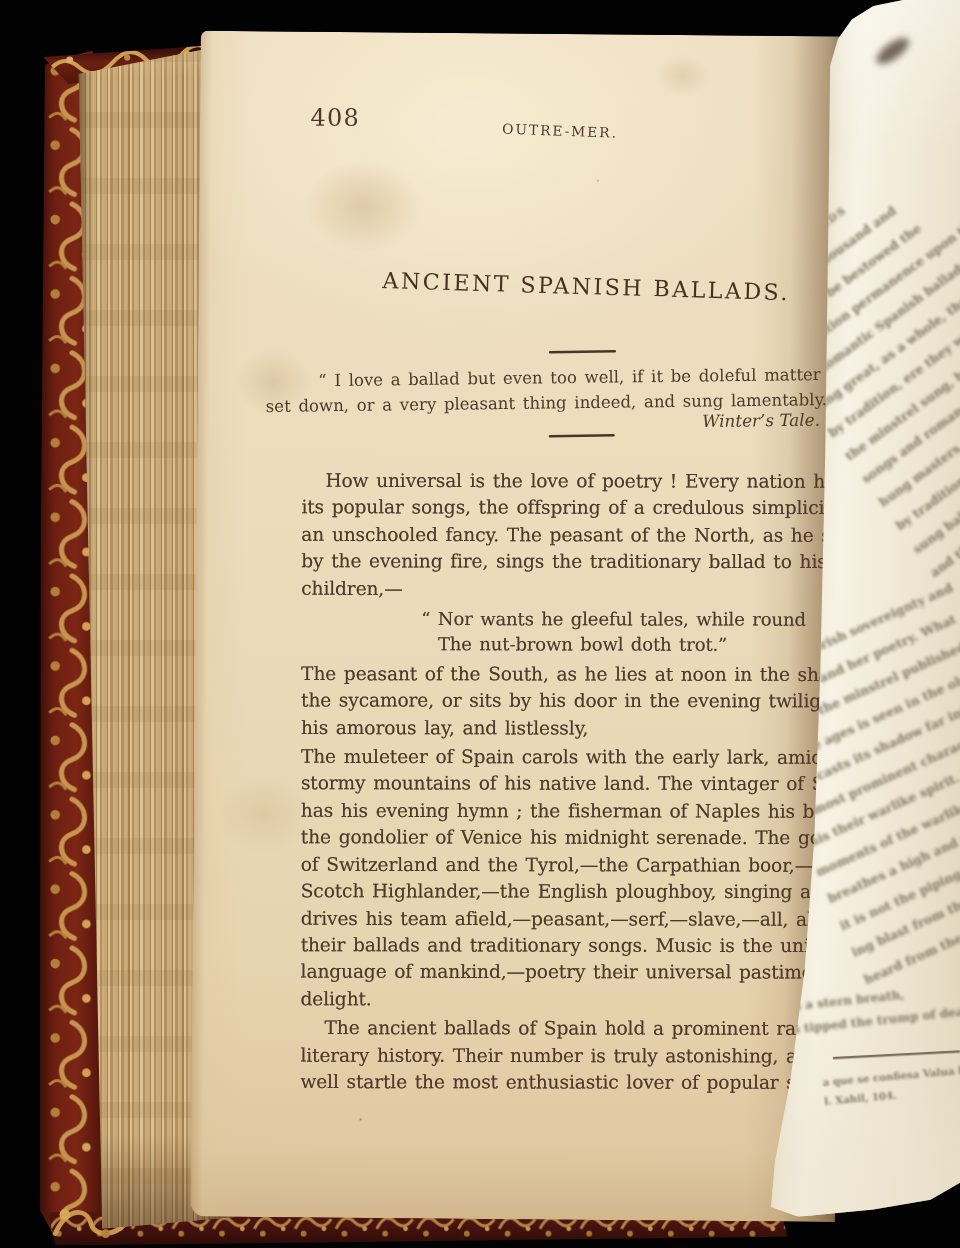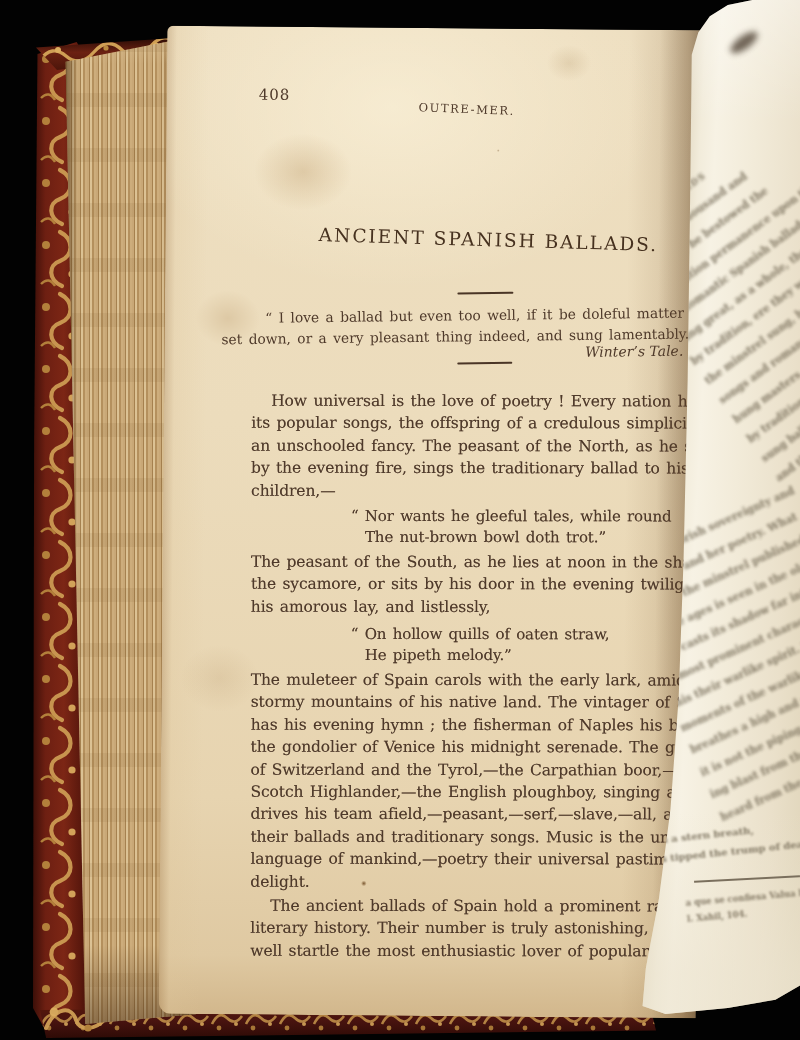--- a/index.html
+++ b/index.html
@@ -48,21 +48,21 @@
        radial-gradient(46px 40px at 63px 292px,rgba(160,120,66,.20),rgba(0,0,0,0) 70%),
        radial-gradient(32px 26px at 402px 34px,rgba(150,112,60,.16),rgba(0,0,0,0) 70%),
        radial-gradient(56px 48px at 58px 652px,rgba(150,110,60,.12),rgba(0,0,0,0) 70%),
        radial-gradient(4px 4px at 204px 856px,rgba(104,66,26,.85),rgba(0,0,0,0) 70%),
        radial-gradient(2.5px 2.5px at 141px 906px,rgba(110,74,34,.5),rgba(0,0,0,0) 70%),
        radial-gradient(2px 2px at 332px 122px,rgba(110,74,34,.4),rgba(0,0,0,0) 70%);}
   .fold-shadow{position:absolute;top:0;right:0;width:44px;height:100%;
      background:linear-gradient(90deg,rgba(0,0,0,0),rgba(96,66,34,.30) 70%,rgba(70,46,22,.42));}
 
   .text-layer{position:absolute;inset:0;color:#4e392a;transform:rotate(-.4deg);}
-  .page-number{position:absolute;left:95px;top:58px;font-size:15px;letter-spacing:1px;}
+  .page-number{position:absolute;left:95px;top:58px;font-size:20px;letter-spacing:1px;}
   .running-header{position:absolute;left:163px;top:74px;width:280px;text-align:center;
      font-size:11.5px;letter-spacing:1.6px;transform:rotate(2deg);}
   .chapter-title{position:absolute;left:65px;top:201px;width:520px;text-align:center;
      font-size:18.5px;letter-spacing:2px;color:#46311f;transform:rotate(1.6deg);white-space:nowrap;}
   .rule{position:absolute;height:2.3px;background:#4a3526;border-radius:1px;}
   .rule-1{left:294px;top:264px;width:56px;transform:rotate(-1deg);}
   .rule-2{left:294px;top:334px;width:55px;transform:rotate(-1deg);}
   .epigraph{position:absolute;left:58px;top:277px;font-size:13.8px;line-height:21px;
      transform:rotate(-.8deg);white-space:nowrap;word-spacing:2px;}
   .epigraph .ep-line:first-child{text-indent:44px;}
@@ -172,24 +172,20 @@
           </div>
         <div class="verse verse-1">
             <div class="tline">“ Nor wants he gleeful tales, while round</div>
             <div class="tline">The nut-brown bowl doth trot.”</div>
           </div>
         <div class="para para-2">
             <div class="tline">The peasant of the South, as he lies at noon in the shade of</div>
             <div class="tline">the sycamore, or sits by his door in the evening twilight, sings</div>
             <div class="tline">his amorous lay, and listlessly,</div>
           </div>
-        <div class="verse verse-2">
-            <div class="tline">“ On hollow quills of oaten straw,</div>
-            <div class="tline">He pipeth melody.”</div>
-          </div>
         <div class="para para-3">
             <div class="tline">The muleteer of Spain carols with the early lark, amid the</div>
             <div class="tline">stormy mountains of his native land.  The vintager of Sicily</div>
             <div class="tline">has his evening hymn ; the fisherman of Naples his boat song ;</div>
             <div class="tline">the gondolier of Venice his midnight serenade.  The goatherd</div>
             <div class="tline">of Switzerland and the Tyrol,—the Carpathian boor,—the</div>
             <div class="tline">Scotch Highlander,—the English ploughboy, singing as he</div>
             <div class="tline">drives his team afield,—peasant,—serf,—slave,—all, all have</div>
             <div class="tline">their ballads and traditionary songs.  Music is the universal</div>
             <div class="tline">language of mankind,—poetry their universal pastime and</div>

